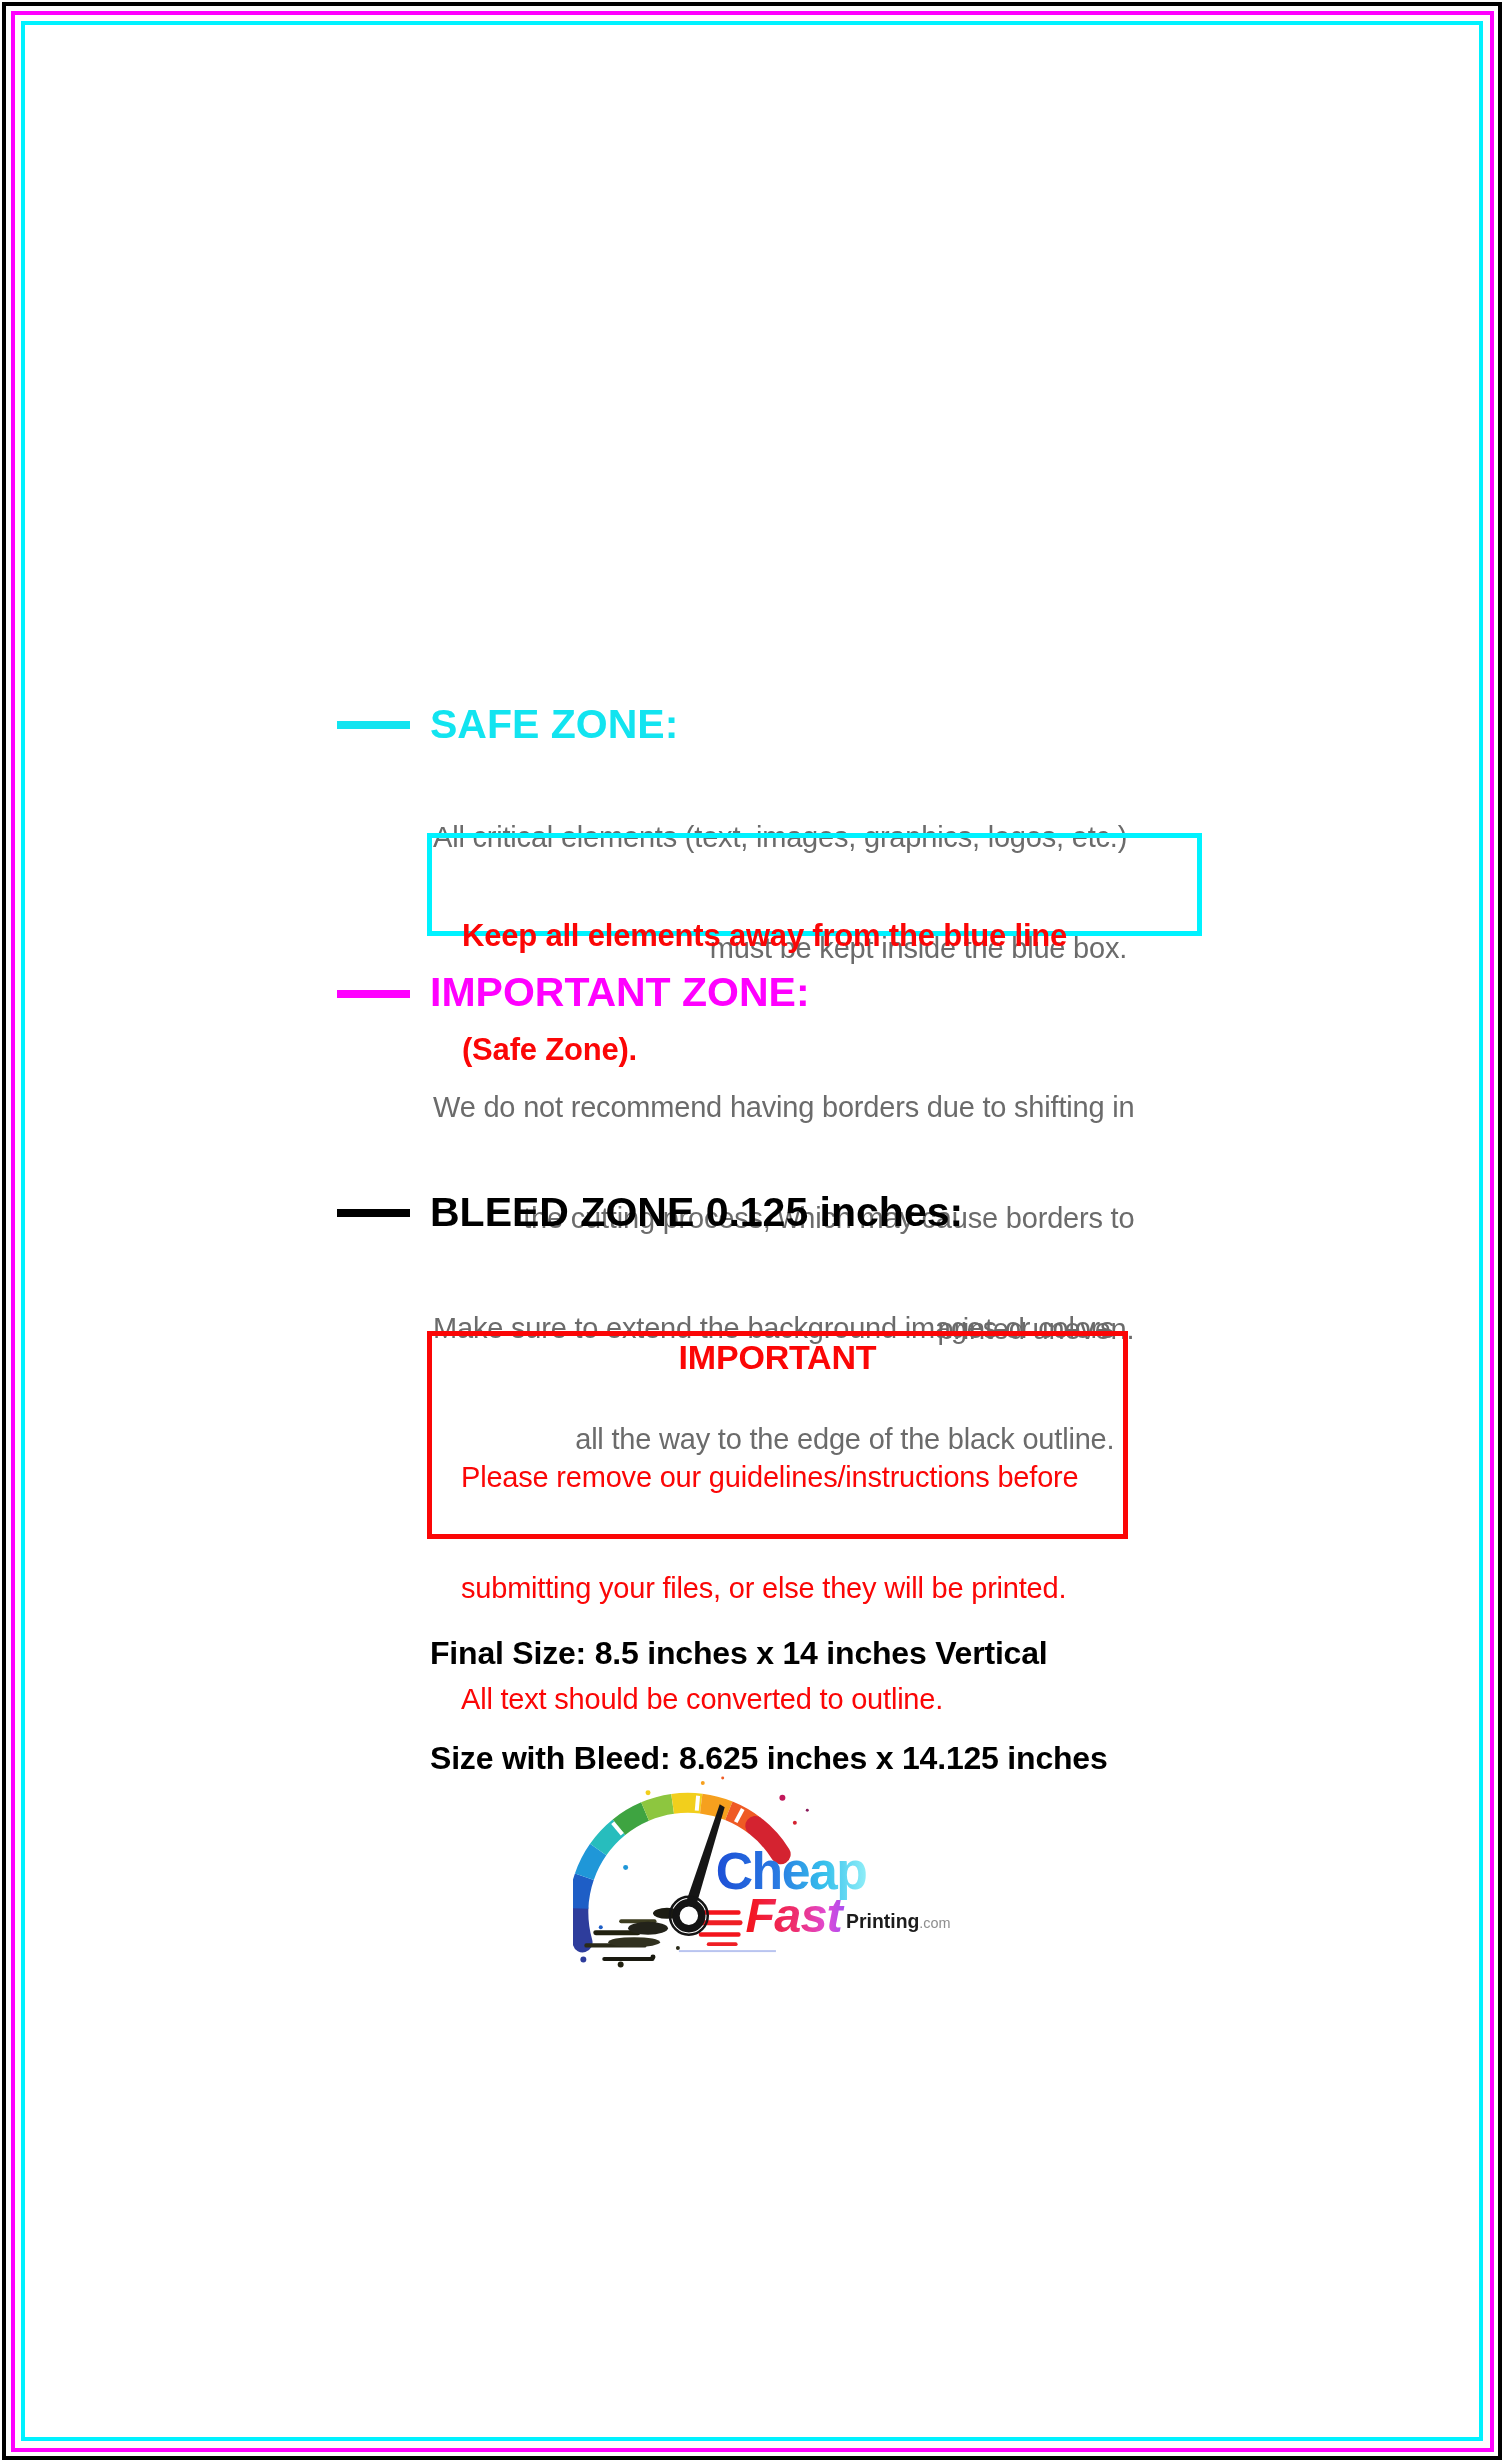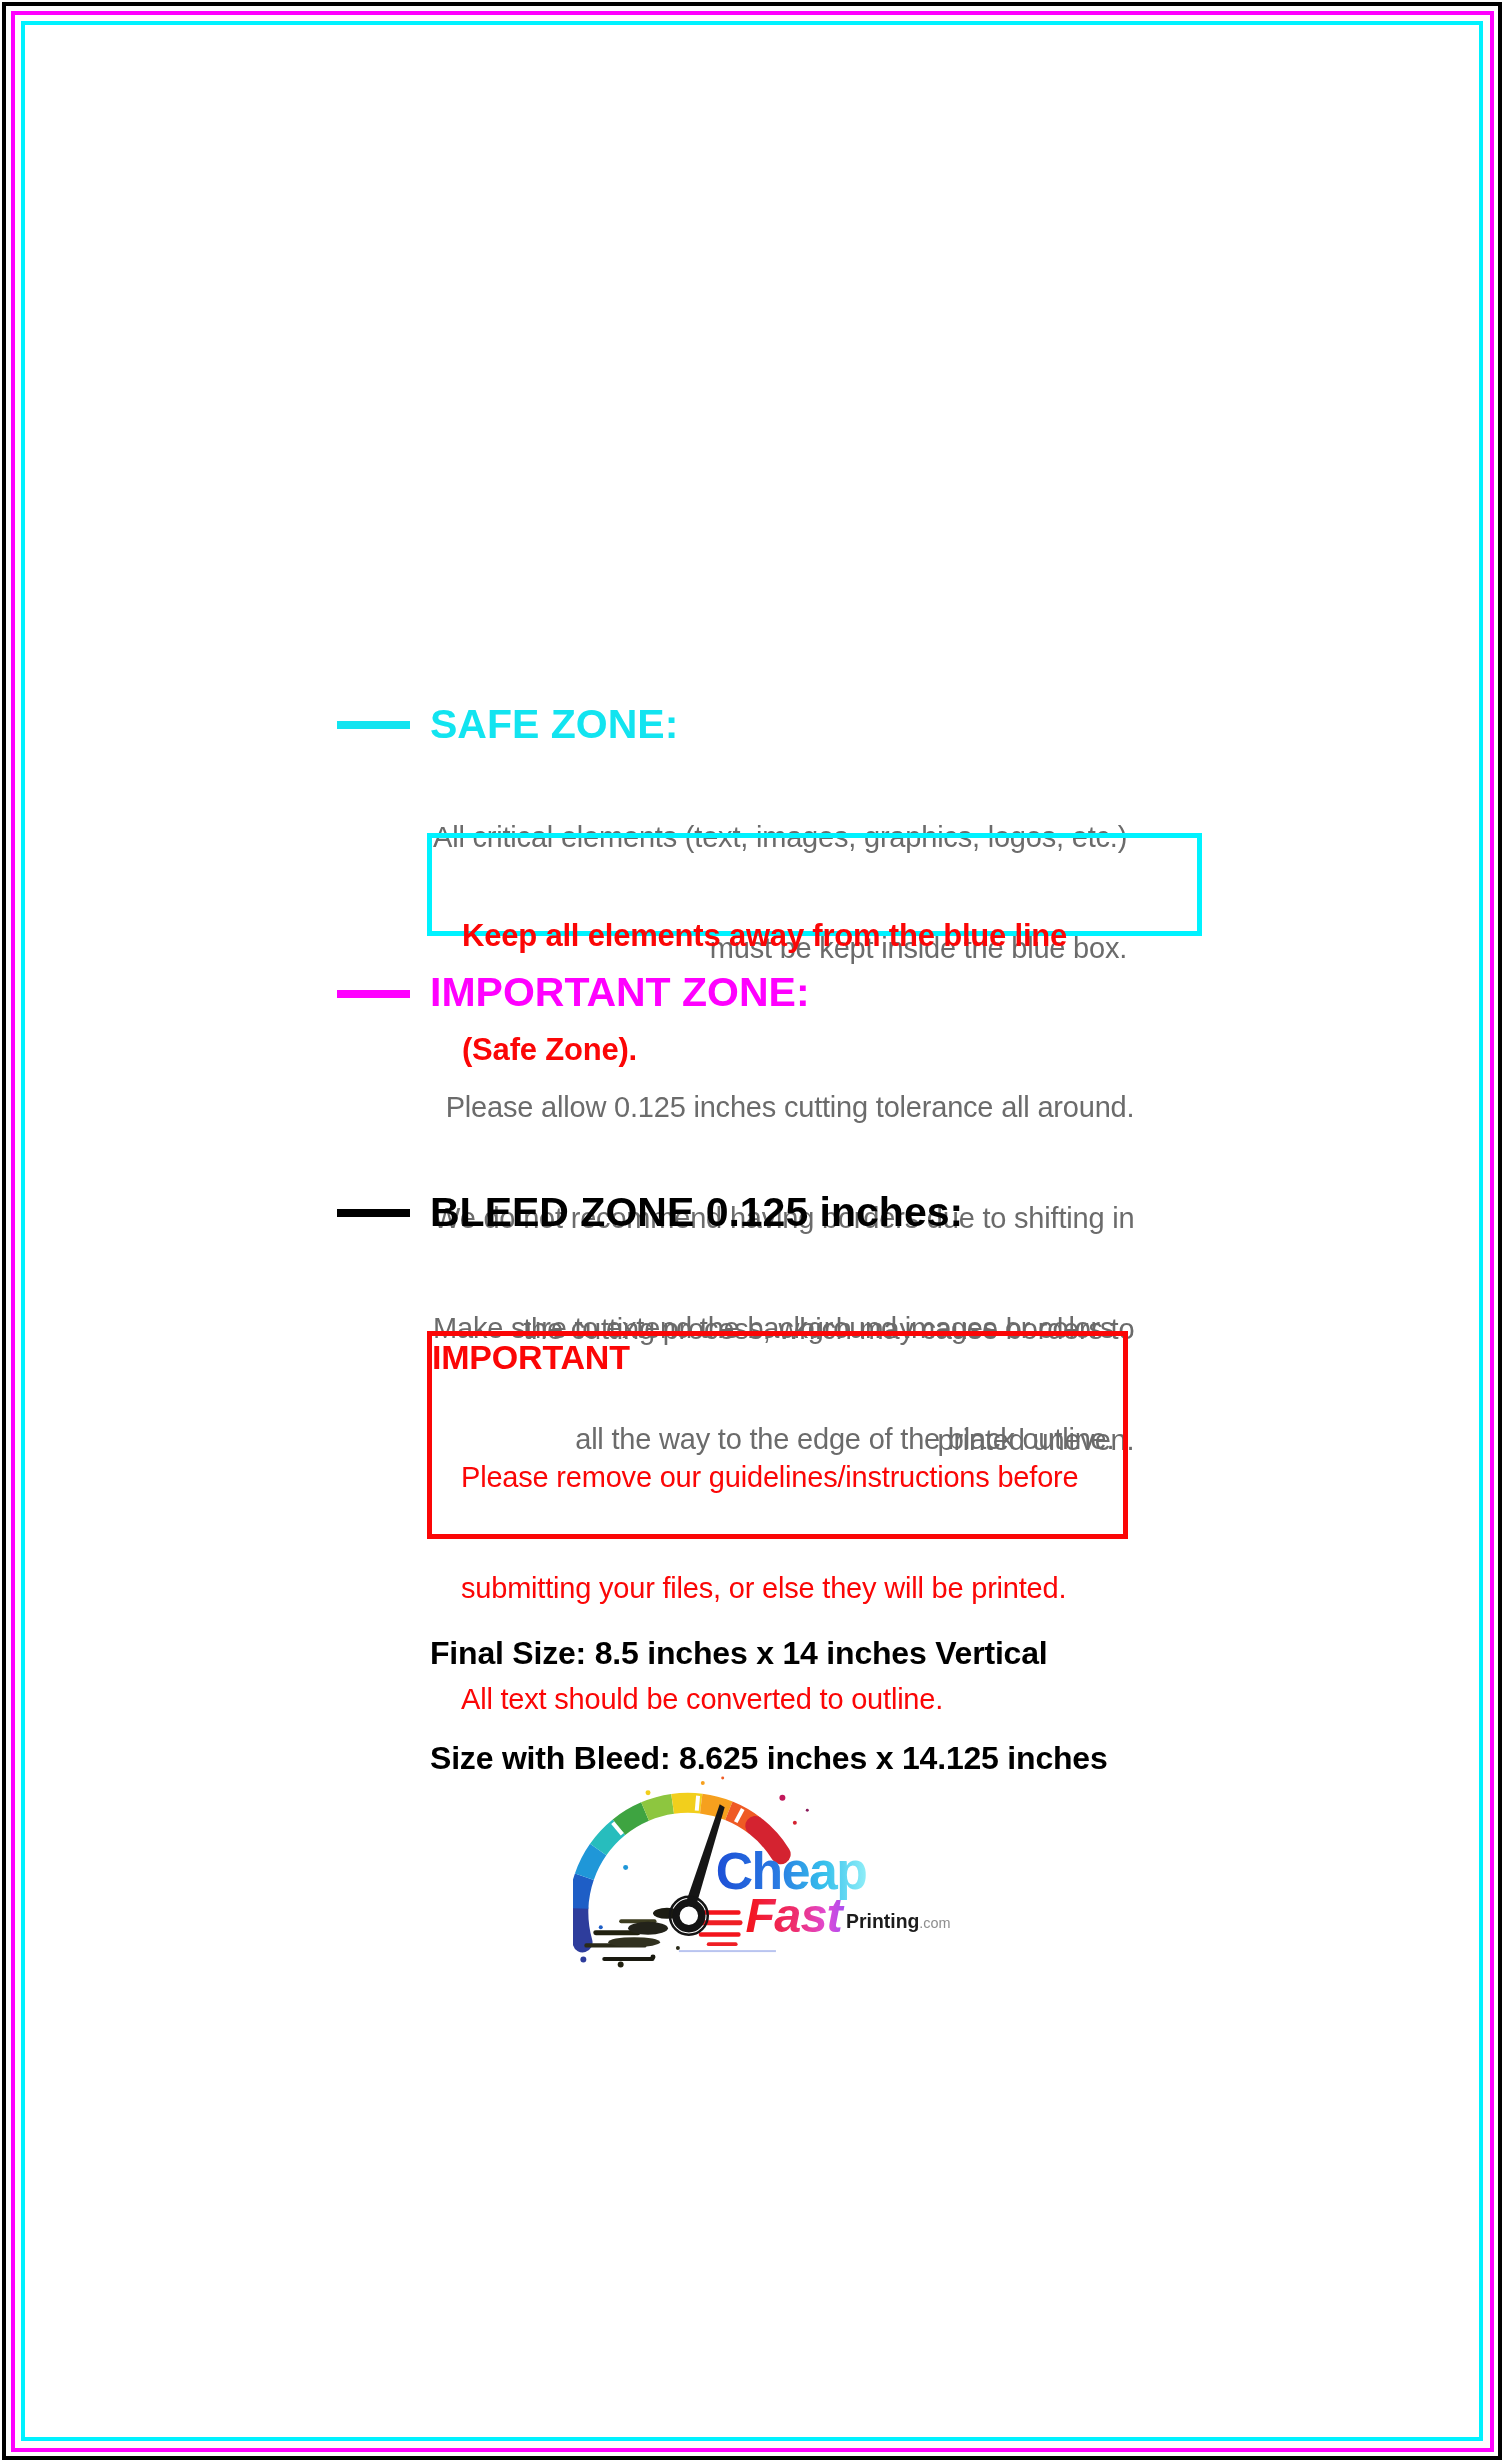--- a/index.html
+++ b/index.html
@@ -38,21 +38,21 @@
   #safe-callout .callout-lines{
     margin:3px 0 0 30px;font-size:31px;line-height:38px;font-weight:bold;
     color:var(--red);letter-spacing:-0.2px;white-space:pre;
   }
 
   #important-box{
     position:absolute;left:427px;top:1331px;width:701px;height:208px;
     border:5px solid var(--red);box-sizing:border-box;
   }
   #important-title{
-    margin-top:1px;text-align:left;font-size:34px;line-height:40px;
+    margin-top:1px;text-align:center;font-size:34px;line-height:40px;
     font-weight:bold;color:var(--red);letter-spacing:-0.2px;
   }
   #important-lines{
     margin:7.5px 0 0 29px;font-size:29px;line-height:37px;color:var(--red);
     letter-spacing:-0.2px;white-space:pre;
   }
 
   #sizes{
     position:absolute;left:430px;top:1566px;font-size:32px;line-height:35px;
     font-weight:bold;color:var(--black);letter-spacing:-0.2px;white-space:pre;
@@ -76,21 +76,20 @@
 <div id="safe-callout">
   <div class="callout-lines">
     <div>Keep all elements away from the blue line</div>
     <div>(Safe Zone).</div>
   </div>
 </div>
 
 <div class="dash" id="trim-dash"></div>
 <div class="zone-title" id="trim-title">IMPORTANT ZONE:</div>
 <div class="body-text" id="trim-body">
-  <div>Please allow 0.125 inches cutting tolerance all around.</div>
   <div>We do not recommend having borders due to shifting in</div>
   <div>the cutting process, which may cause borders to</div>
   <div>printed uneven.</div>
 </div>
 
 <div class="dash" id="bleed-dash"></div>
 <div class="zone-title" id="bleed-title">BLEED ZONE 0.125 inches:</div>
 <div class="body-text" id="bleed-body">
   <div>Make sure to extend the background images or colors</div>
   <div>all the way to the edge of the black outline.</div>

